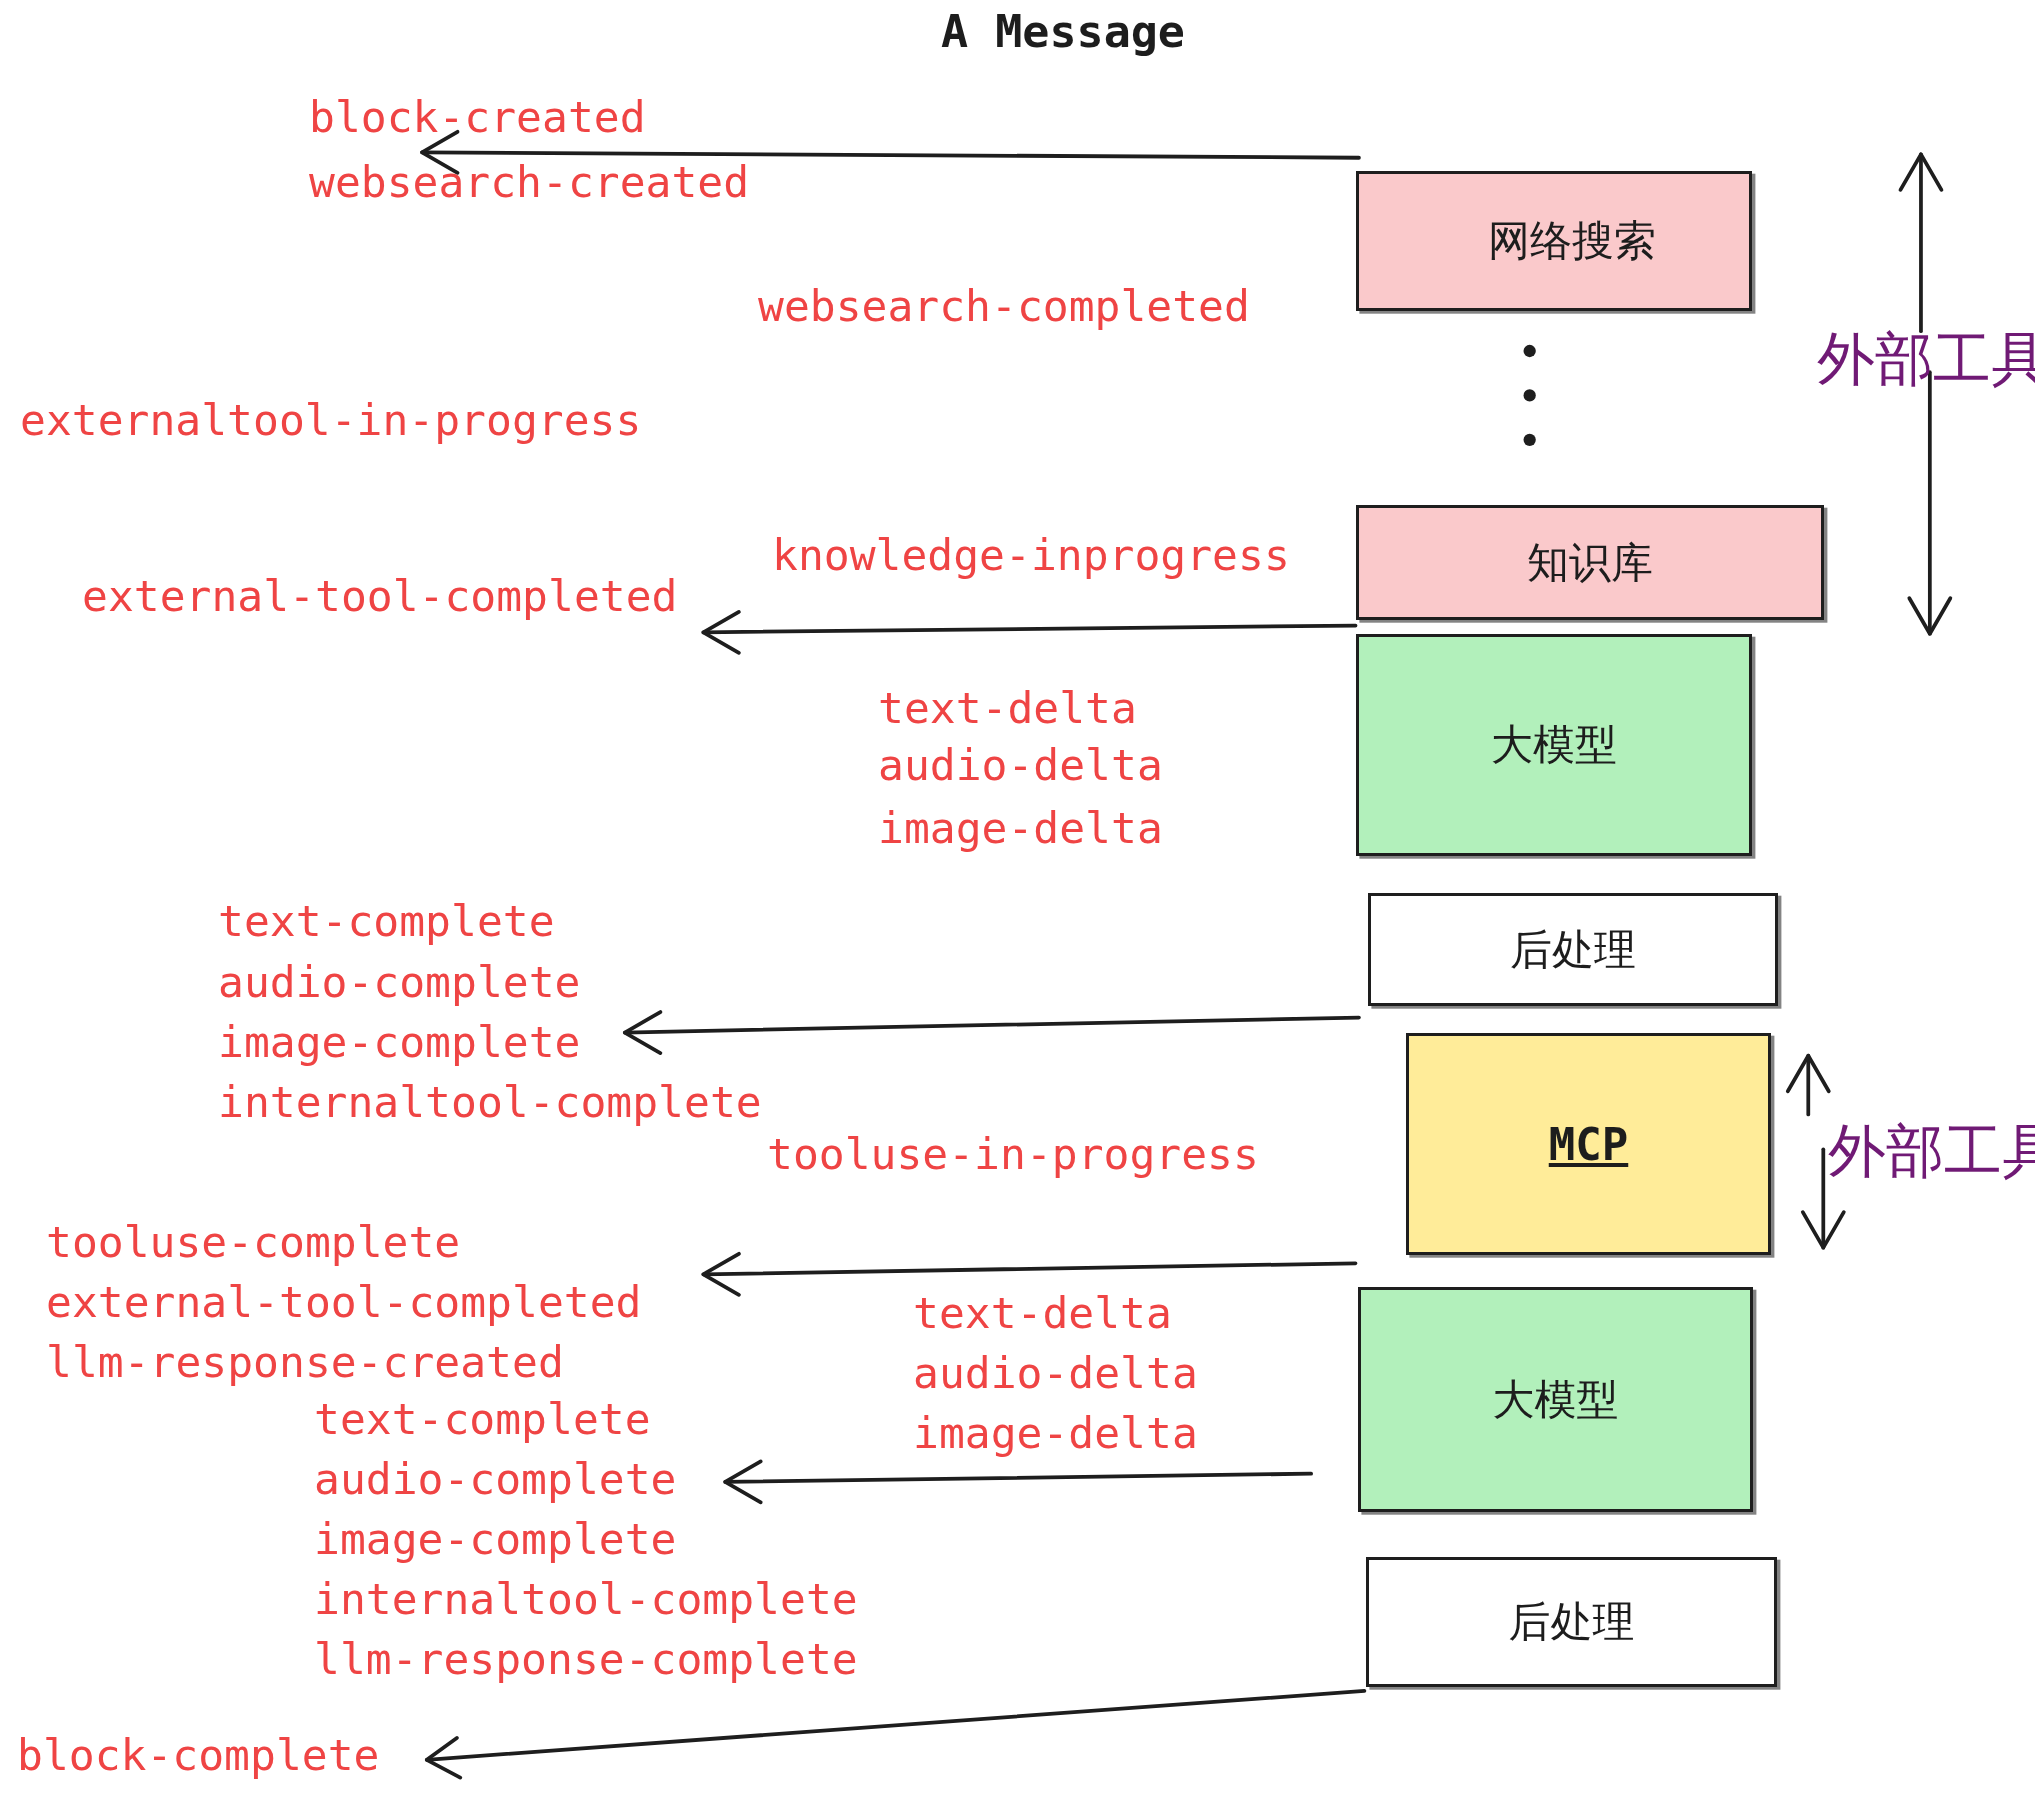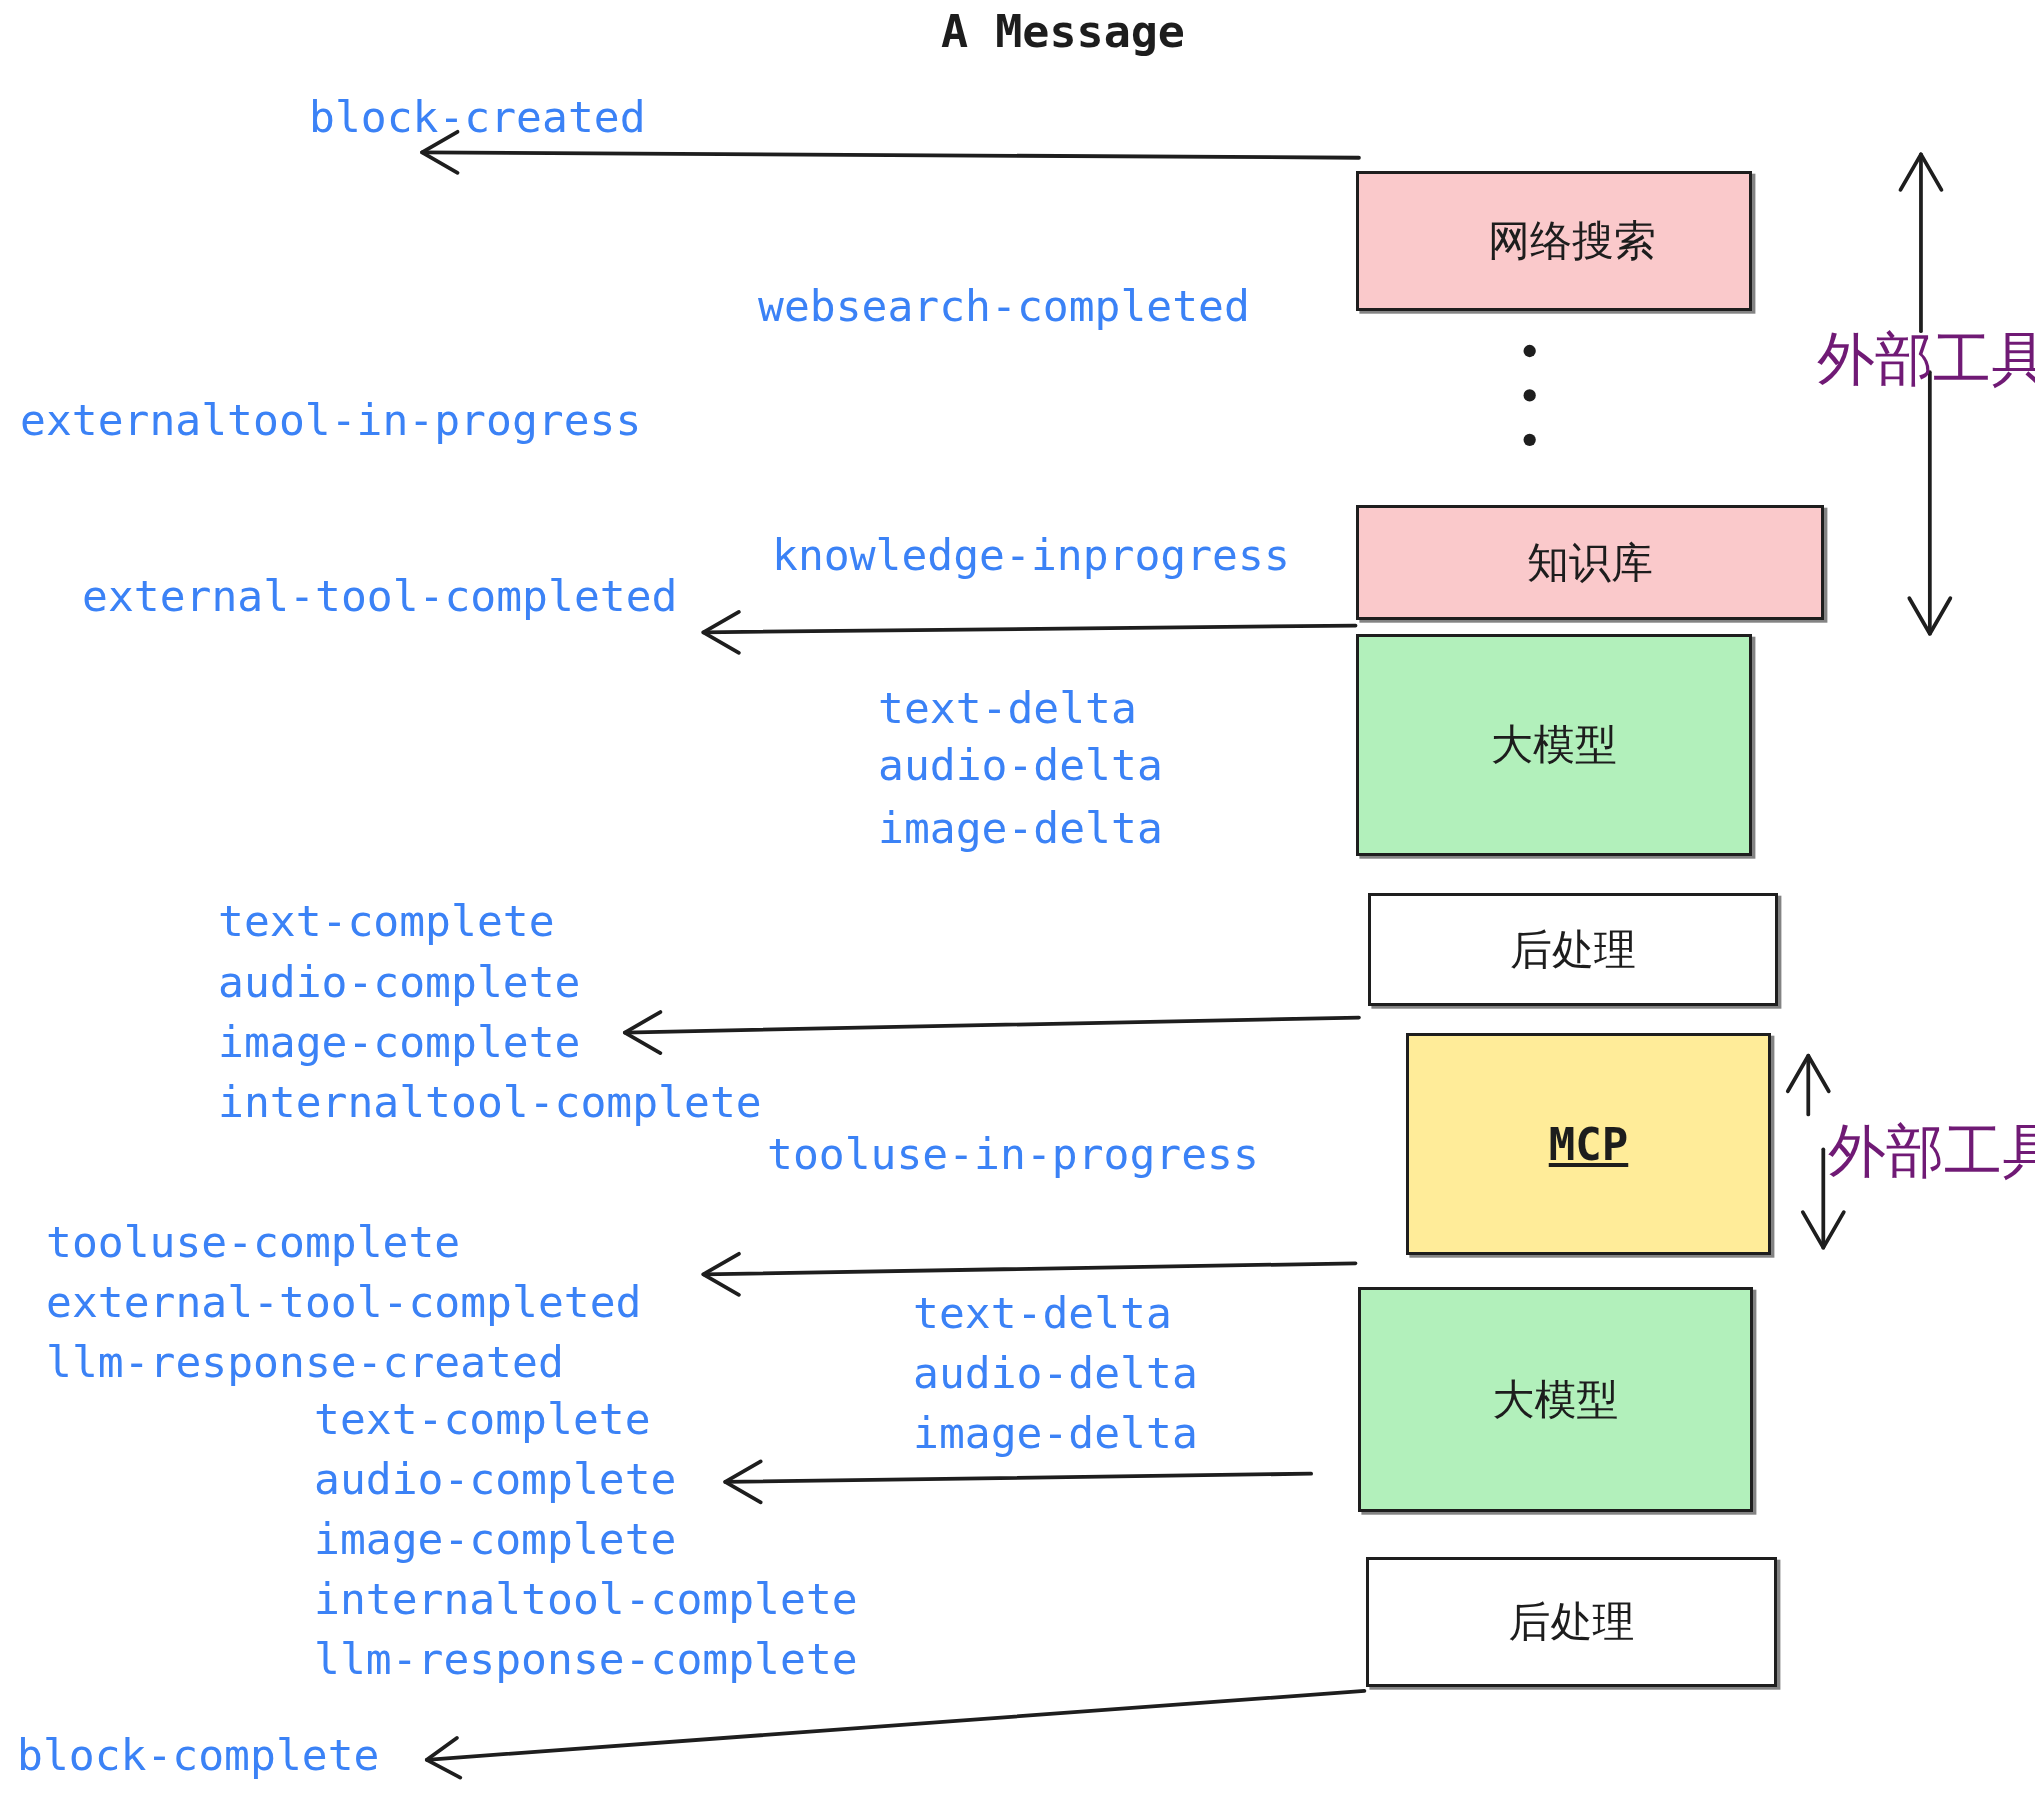--- a/index.html
+++ b/index.html
@@ -10,21 +10,21 @@
     font-family:"DejaVu Sans Mono", monospace;
     color:#1d1d1d;
     overflow:hidden;
   }
   .ev{
     position:absolute;
     font-size:43px;
     line-height:60px;
     white-space:nowrap;
     letter-spacing:0;
-    color:#3b82f6;
+    color:#ef4444;
   }
   .title{
     position:absolute;
     left:790px;top:0;width:546px;
     text-align:center;
     font-size:45px;font-weight:700;
     line-height:63px;
     color:#1d1d1d;
   }
   .box{
@@ -102,20 +102,21 @@
       <path d="M2648 1632 L2648 1546"></path>
       <path d="M2618 1598 L2648 1546 L2678 1598"></path>
     </g>
     <g>
       <path d="M2670 1683 L2670 1827"></path>
       <path d="M2640 1775 L2670 1827 L2700 1775"></path>
     </g>
   </svg>
 
   <div class="ev" style="left:309px;top:87px">block-created</div>
+  <div class="ev" style="left:309px;top:152px">websearch-created</div>
   <div class="ev" style="left:758px;top:276px">websearch-completed</div>
   <div class="ev" style="left:20px;top:390px">externaltool-in-progress</div>
   <div class="ev" style="left:772px;top:525px">knowledge-inprogress</div>
   <div class="ev" style="left:82px;top:566px">external-tool-completed</div>
 
   <div class="ev" style="left:878px;top:678px">text-delta</div>
   <div class="ev" style="left:878px;top:735px">audio-delta</div>
   <div class="ev" style="left:878px;top:798px">image-delta</div>
 
   <div class="ev" style="left:218px;top:891px">text-complete</div>

